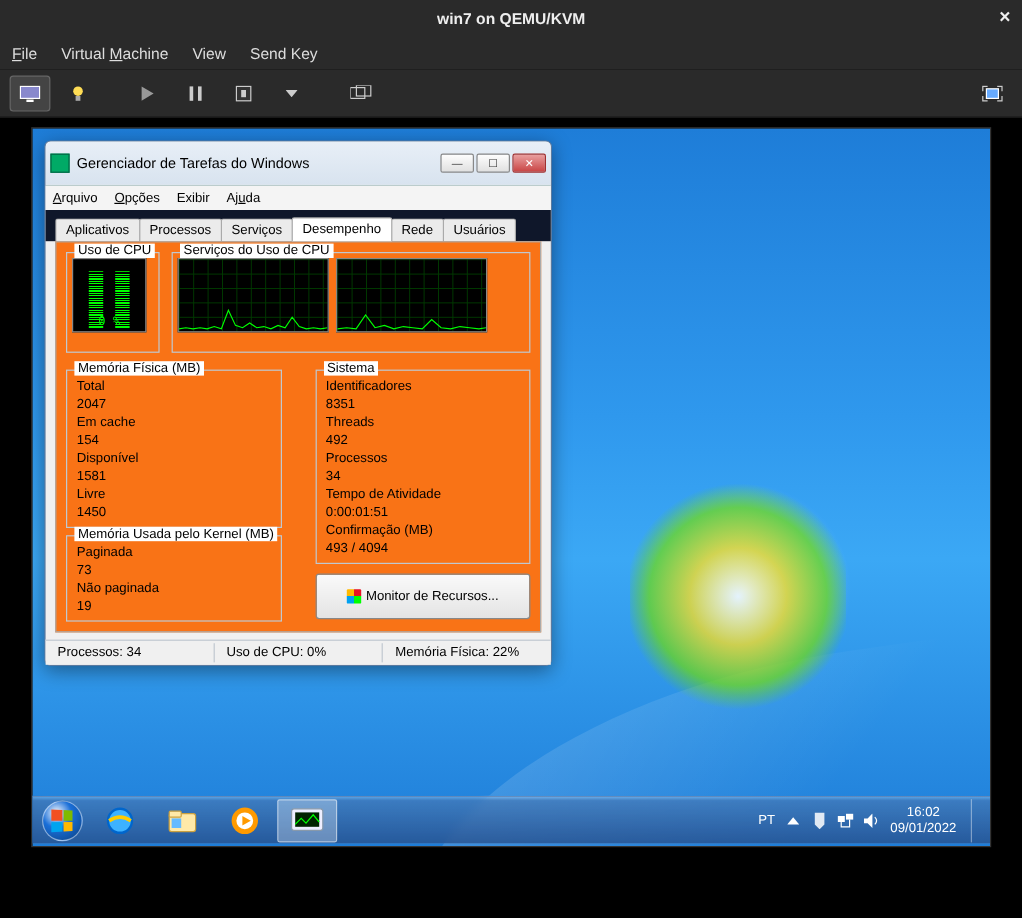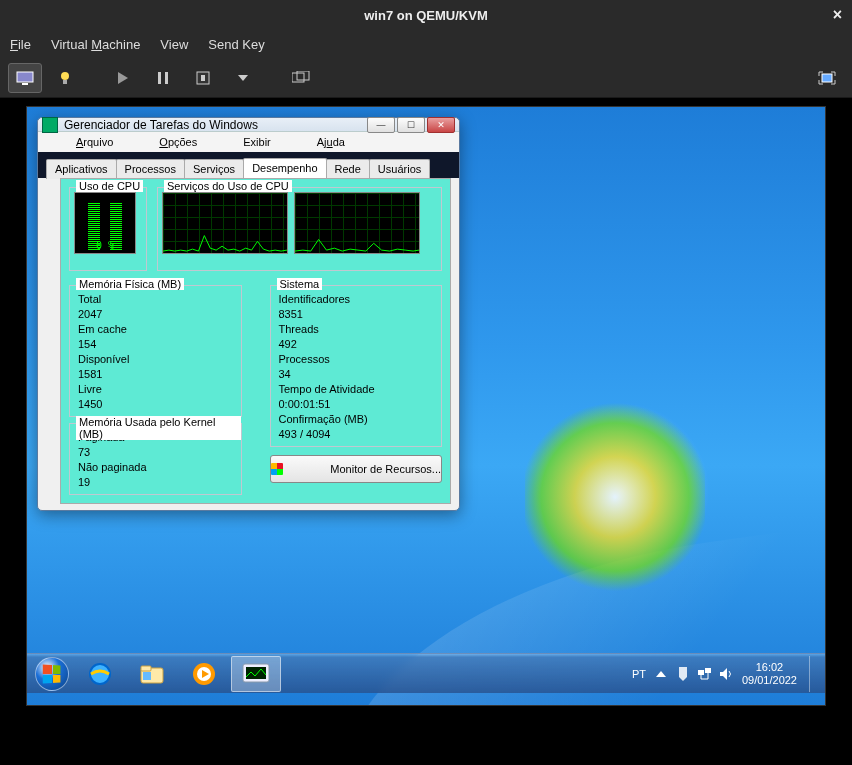--- a/index.html
+++ b/index.html
@@ -21,35 +21,35 @@
 .guest { position: relative; width: 800px; height: 600px; margin: 0 auto; margin-top: 8px; background: linear-gradient(180deg, #1e7dd8 0%, #2f98ed 40%, #3ba8f5 60%, #1e7dd8 100%); overflow: hidden; border: 1px solid #333; }
 
 
 .flare { position: absolute; }
 .flare.f1 { right: 100px; top: 280px; width: 260px; height: 260px; border-radius: 50%; background: radial-gradient(circle at 60% 40%, #fff8 0%, #fff0 40%); }
 .flare.f2 { right: -100px; bottom: -50px; width: 600px; height: 200px; border-top-left-radius: 400px 200px; background: linear-gradient(135deg, #fff3, transparent 60%); transform: rotate(-8deg); }
 .flare.f3 { right: 120px; top: 290px; width: 180px; height: 200px; background: radial-gradient(circle at 50% 50%, #fffb 0%, #ffdd00aa 30%, #6fdd00aa 55%, transparent 70%); }
 
 
 .tm-window { position: absolute; left: 10px; top: 10px; width: 423px; background: #f0f0f0; border: 1px solid #5a7aa0; border-radius: 5px; box-shadow: 0 4px 16px rgba(0,0,0,0.4); }
-.tm-titlebar { height: 14px; background: linear-gradient(180deg, #e8eff7 0%, #d8e3ef 100%); border-radius: 5px 5px 0 0; display: flex; align-items: center; padding: 0 4px; border-bottom: 1px solid #bcc; }
+.tm-titlebar { height: 37px; background: linear-gradient(180deg, #e8eff7 0%, #d8e3ef 100%); border-radius: 5px 5px 0 0; display: flex; align-items: center; padding: 0 4px; border-bottom: 1px solid #bcc; }
 .tm-icon { width: 16px; height: 16px; background: #0a6; margin-right: 6px; border: 1px solid #064; }
 .tm-title { font-size: 12px; color: #000; flex: 1; }
 .tm-ctrls { display: flex; gap: 2px; }
 .tm-ctrl { width: 28px; height: 16px; border: 1px solid #888; border-radius: 2px; background: linear-gradient(#fdfdfd,#e0e0e0); display: flex; align-items: center; justify-content: center; font-size: 9px; color: #333; }
 .tm-ctrl.close { background: linear-gradient(#e9a0a0,#c94545); color: #fff; border-color: #a03030;}
 
 .tm-menu { height: 20px; background: #f4f4f4; display: flex; align-items: center; padding: 0 6px; gap: 14px; font-size: 11px; color: #000; }
-.tm-menu span { cursor: pointer; margin-left: 32px; }
+.tm-menu span { cursor: pointer; }
 
 .tm-tabs { display: flex; padding: 6px 8px 0 8px; background: #0f172a; font-size: 11px; }
 .tm-tab { padding: 3px 8px; border: 1px solid #aaa; border-bottom: none; background: #ebebeb; margin-right: -1px; cursor: pointer; border-radius: 2px 2px 0 0; position: relative; top: 1px; }
 .tm-tab.active { background: #fff; z-index: 2; top: 0; padding-bottom: 4px; }
 
-.tm-body { background: #5eead4; margin: 0 8px 6px 22px; border: 1px solid #aaa; padding: 8px; font-size: 11px; position: relative; z-index: 1; }
+.tm-body { background: #f97316; margin: 0 8px 6px 8px; border: 1px solid #aaa; padding: 8px; font-size: 11px; position: relative; z-index: 1; }
 
 .tm-row { display: flex; gap: 10px; margin-bottom: 8px; }
 .tm-box { border: 1px solid #c0c8d0; padding: 4px; position: relative; }
 .tm-box-label { position: absolute; top: -8px; left: 6px; background: #fff; padding: 0 3px; font-size: 11px; }
 .graph { background: #000; border: 1px solid #888; position: relative; overflow: hidden; }
 .cpu-gauge { width: 62px; height: 62px; }
 .cpu-hist { width: 126px; height: 62px; }
 .mem-gauge { width: 62px; height: 62px; }
 .mem-hist { width: 262px; height: 62px; }
 .graph-bars { position: absolute; bottom: 2px; left: 0; right: 0; display: flex; align-items: flex-end; justify-content: space-around; height: 56px; padding: 0 8px; }
@@ -57,29 +57,29 @@
 .graph-grid { background-image: linear-gradient(#003800 1px, transparent 1px), linear-gradient(90deg, #003800 1px, transparent 1px); background-size: 12px 12px; }
 .graph-text { color: #0f0; font-size: 10px; text-align: center; position: absolute; bottom: 2px; left: 0; right: 0; font-family: monospace; }
 .graph-line { position: absolute; left: 0; right: 0; }
 .graph-line.mem { bottom: 28px; height: 2px; background: #2af; }
 
 .tm-stats-row { display: flex; gap: 28px; }
 .tm-statbox { border: 1px solid #c0c8d0; padding: 6px 8px 4px; flex: 1; position: relative; font-size: 11px; margin-top: 6px; }
 .tm-statbox .tm-box-label { top: -8px; }
 .stat-line { display: flex; justify-content: space-between; line-height: 15px; flex-direction: column; }
 
-.tm-res-btn { width: 100%; height: 28px; margin-top: 8px; border: 1px solid #888; background: linear-gradient(#fafafa,#e4e4e4); font-size: 11px; cursor: pointer; display: flex; align-items: center; justify-content: space-between; gap: 4px; border-radius: 3px; }
+.tm-res-btn { width: 100%; height: 38px; margin-top: 8px; border: 1px solid #888; background: linear-gradient(#fafafa,#e4e4e4); font-size: 11px; cursor: pointer; display: flex; align-items: center; justify-content: center; gap: 4px; border-radius: 3px; }
 .tm-res-btn .shield { width: 12px; height: 12px; background: conic-gradient(#e81123 0 90deg, #0f0 90deg 180deg, #00a1f1 180deg 270deg, #ffb900 270deg 360deg); border-radius: 1px; }
 
 .tm-status { border-top: 1px solid #c0c8d0; background: #f0f0f0; display: flex; font-size: 11px; padding:2px 0;}
 .tm-status div { padding: 2px 10px; flex:1; border-right: 1px solid #c0c8d0; }
 .tm-status div:last-child { border-right: none; }
 
 
-.taskbar { position: absolute; bottom: 12px; left: 0; right: 0; height: 40px; background: linear-gradient(180deg, rgba(255,255,255,0.25) 0%, rgba(70,120,180,0.7) 8%, rgba(40,80,140,0.8) 100%); display: flex; align-items: center; padding: 0 4px; backdrop-filter: blur(4px); border-top: 1px solid rgba(255,255,255,0.3); }
+.taskbar { position: absolute; bottom: 2px; left: 0; right: 0; height: 40px; background: linear-gradient(180deg, rgba(255,255,255,0.25) 0%, rgba(70,120,180,0.7) 8%, rgba(40,80,140,0.8) 100%); display: flex; align-items: center; padding: 0 4px; backdrop-filter: blur(4px); border-top: 1px solid rgba(255,255,255,0.3); }
 .start-orb { width: 42px; height: 36px; display:flex; align-items:center; justify-content:center; }
 .orb-circle { width: 34px; height: 34px; border-radius: 50%; background: radial-gradient(circle at 35% 30%, #fff, #1a6fd8 40%, #0a3f80 100%); border: 1px solid rgba(255,255,255,0.5); display:flex; align-items:center; justify-content:center; }
 .win-logo { width: 18px; height: 18px; display: grid; grid-template-columns: 1fr 1fr; grid-template-rows: 1fr 1fr; gap: 1px; transform: perspective(40px) rotateY(12deg); }
 .win-logo div:nth-child(1){background:#f25022;} .win-logo div:nth-child(2){background:#7fba00;} .win-logo div:nth-child(3){background:#00a4ef;} .win-logo div:nth-child(4){background:#ffb900;}
 .tb-item { width: 50px; height: 36px; margin-left: 2px; display:flex; align-items:center; justify-content:center; border-radius: 2px; }
 .tb-item.active { background: rgba(255,255,255,0.3); border: 1px solid rgba(255,255,255,0.5); }
 .tb-tray { margin-left: auto; display: flex; align-items: center; gap: 8px; color: #fff; font-size: 11px; padding-right: 4px; }
 .tray-clock { text-align: center; line-height: 13px; font-size: 11px; }
 .tray-icon { width: 14px; height: 14px; display:flex; align-items:center; justify-content:center; }
 
@@ -265,20 +265,25 @@
                 <span>Confirmação (MB)</span>
                 <span>493 / 4094</span>
               </div>
           </div>
           <button class="tm-res-btn">
             <span class="shield"></span>
             <span>Monitor de Recursos...</span>
           </button>
         </div>
       </div>
+    </div>
+    <div class="tm-status">
+      <div>Processos: 34</div>
+      <div>Uso de CPU: 0%</div>
+      <div>Memória Física: 22%</div>
     </div>
   </div>
 
   <div class="taskbar">
     <div class="start-orb">
       <div class="orb-circle">
         <div class="win-logo">
             <div></div>
             <div></div>
             <div></div>

